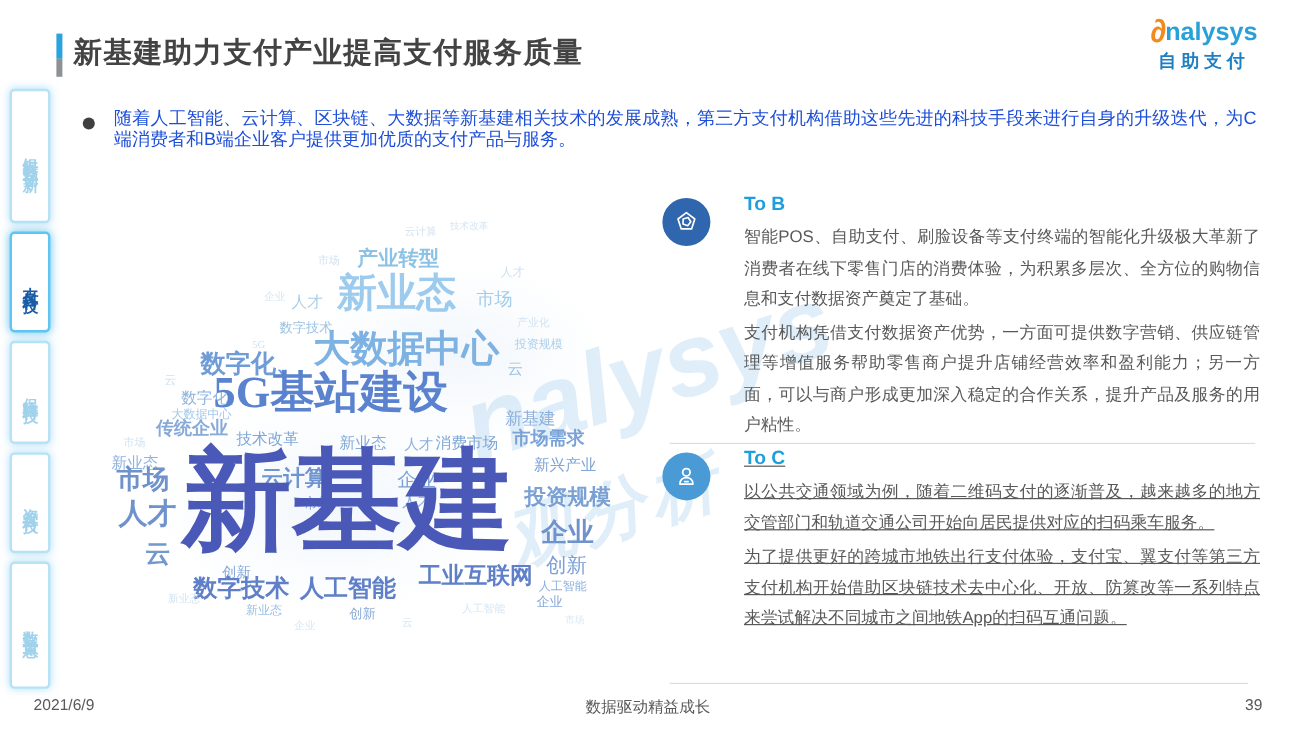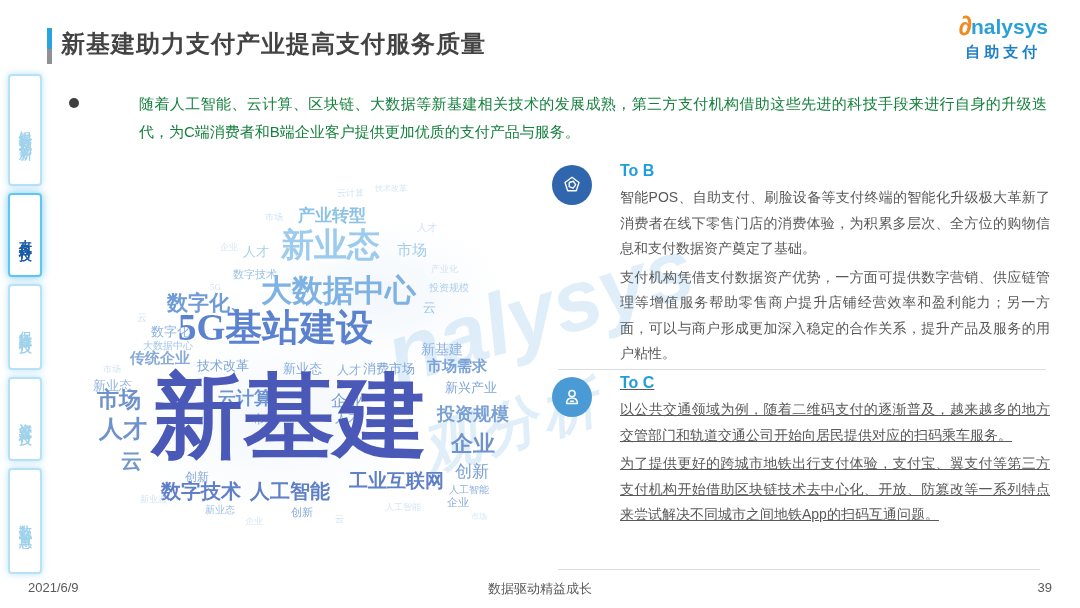--- a/index.html
+++ b/index.html
@@ -29,21 +29,21 @@
   .logo-en { color:#2aa0d8; font-size:21px; font-weight:700; letter-spacing:0; }
   .logo-cn { color:#1d7fc4; font-size:15px; font-weight:700; letter-spacing:4px; margin-top:2px; }
 
   
   .intro { position:absolute; left:95px; top:90px; width:952px; }
   .intro .dot {
     position:absolute; left:-26px; top:8px; width:10px; height:10px;
     border-radius:50%; background:#3f3f3f;
   }
   .intro .txt {
-    font-size:15px; color:#15803d; line-height:28px; text-align:justify;margin-left:44px;
+    font-size:15px; color:#1d4ed8; line-height:18px; text-align:justify;
   }
 
   
   .sidebar { position:absolute; left:8px; top:0; width:36px; }
   .tab {
     position:absolute; left:0; width:34px;
     display:flex; align-items:center; justify-content:center;
     border:2px solid #b7e2f5; border-radius:4px; background:#fff;
     box-shadow:0 0 7px rgba(128,203,240,.55);
     cursor:pointer;

